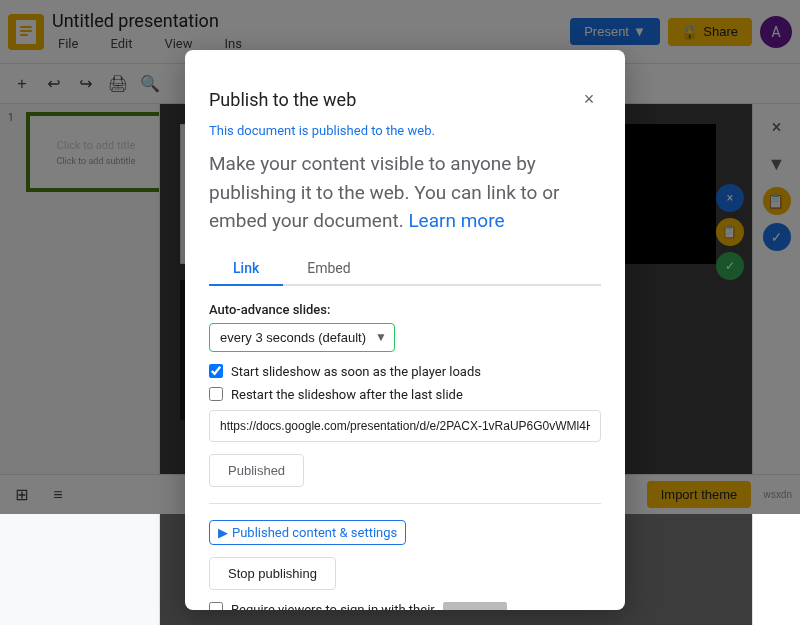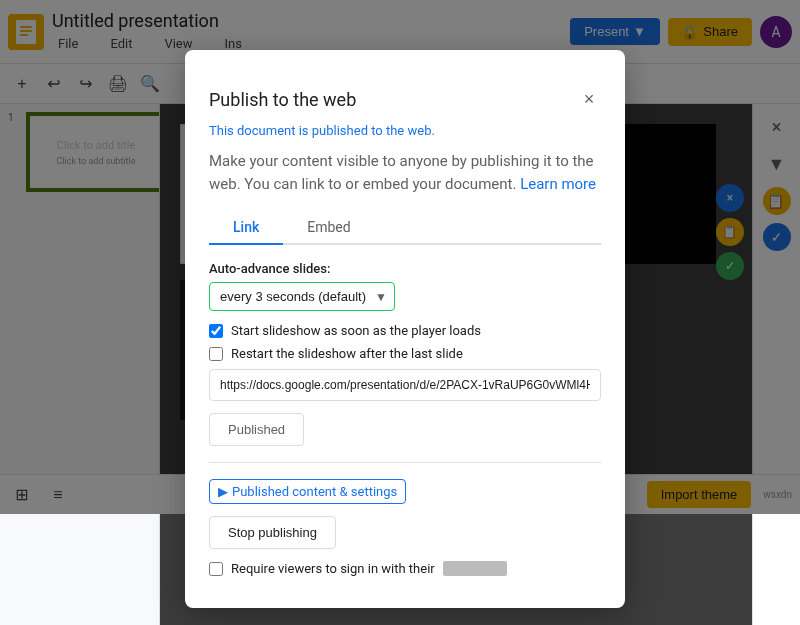--- a/index.html
+++ b/index.html
@@ -311,21 +311,21 @@
       max-height: 500px;
     }
 
     .published-notice {
       color: #1a73e8;
       font-size: 13px;
       margin-bottom: 12px;
     }
 
     .dialog-desc {
-      font-size: 15px;
+      font-size: 19px;
       color: #5f6368;
       line-height: 1.5;
       margin-bottom: 16px;
     }
 
     .dialog-desc a {
       color: #1a73e8;
       text-decoration: none;
     }
 

